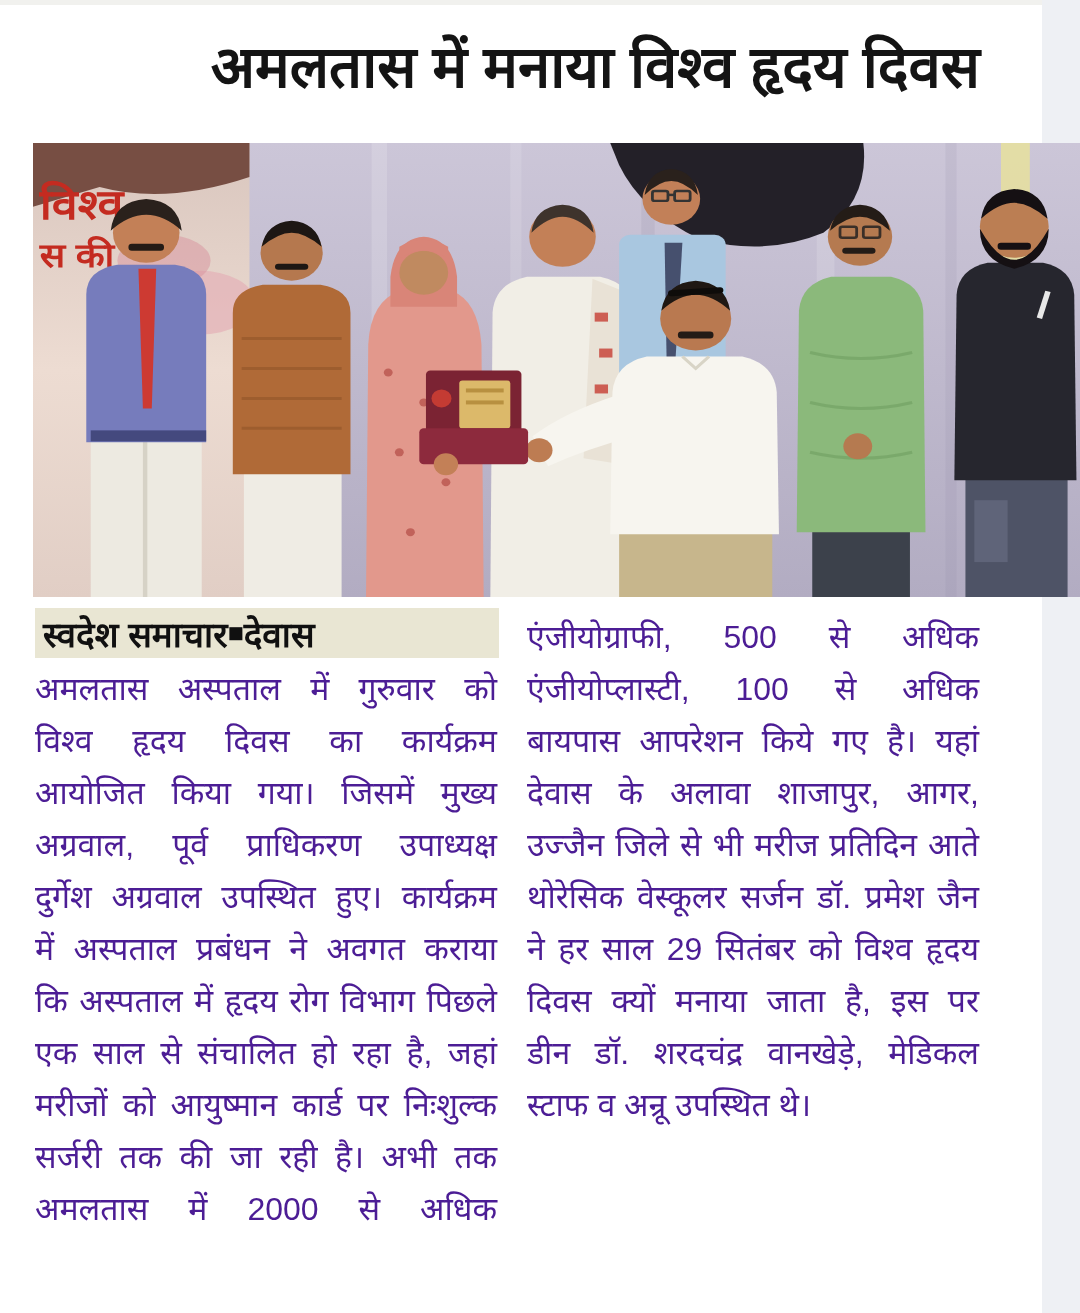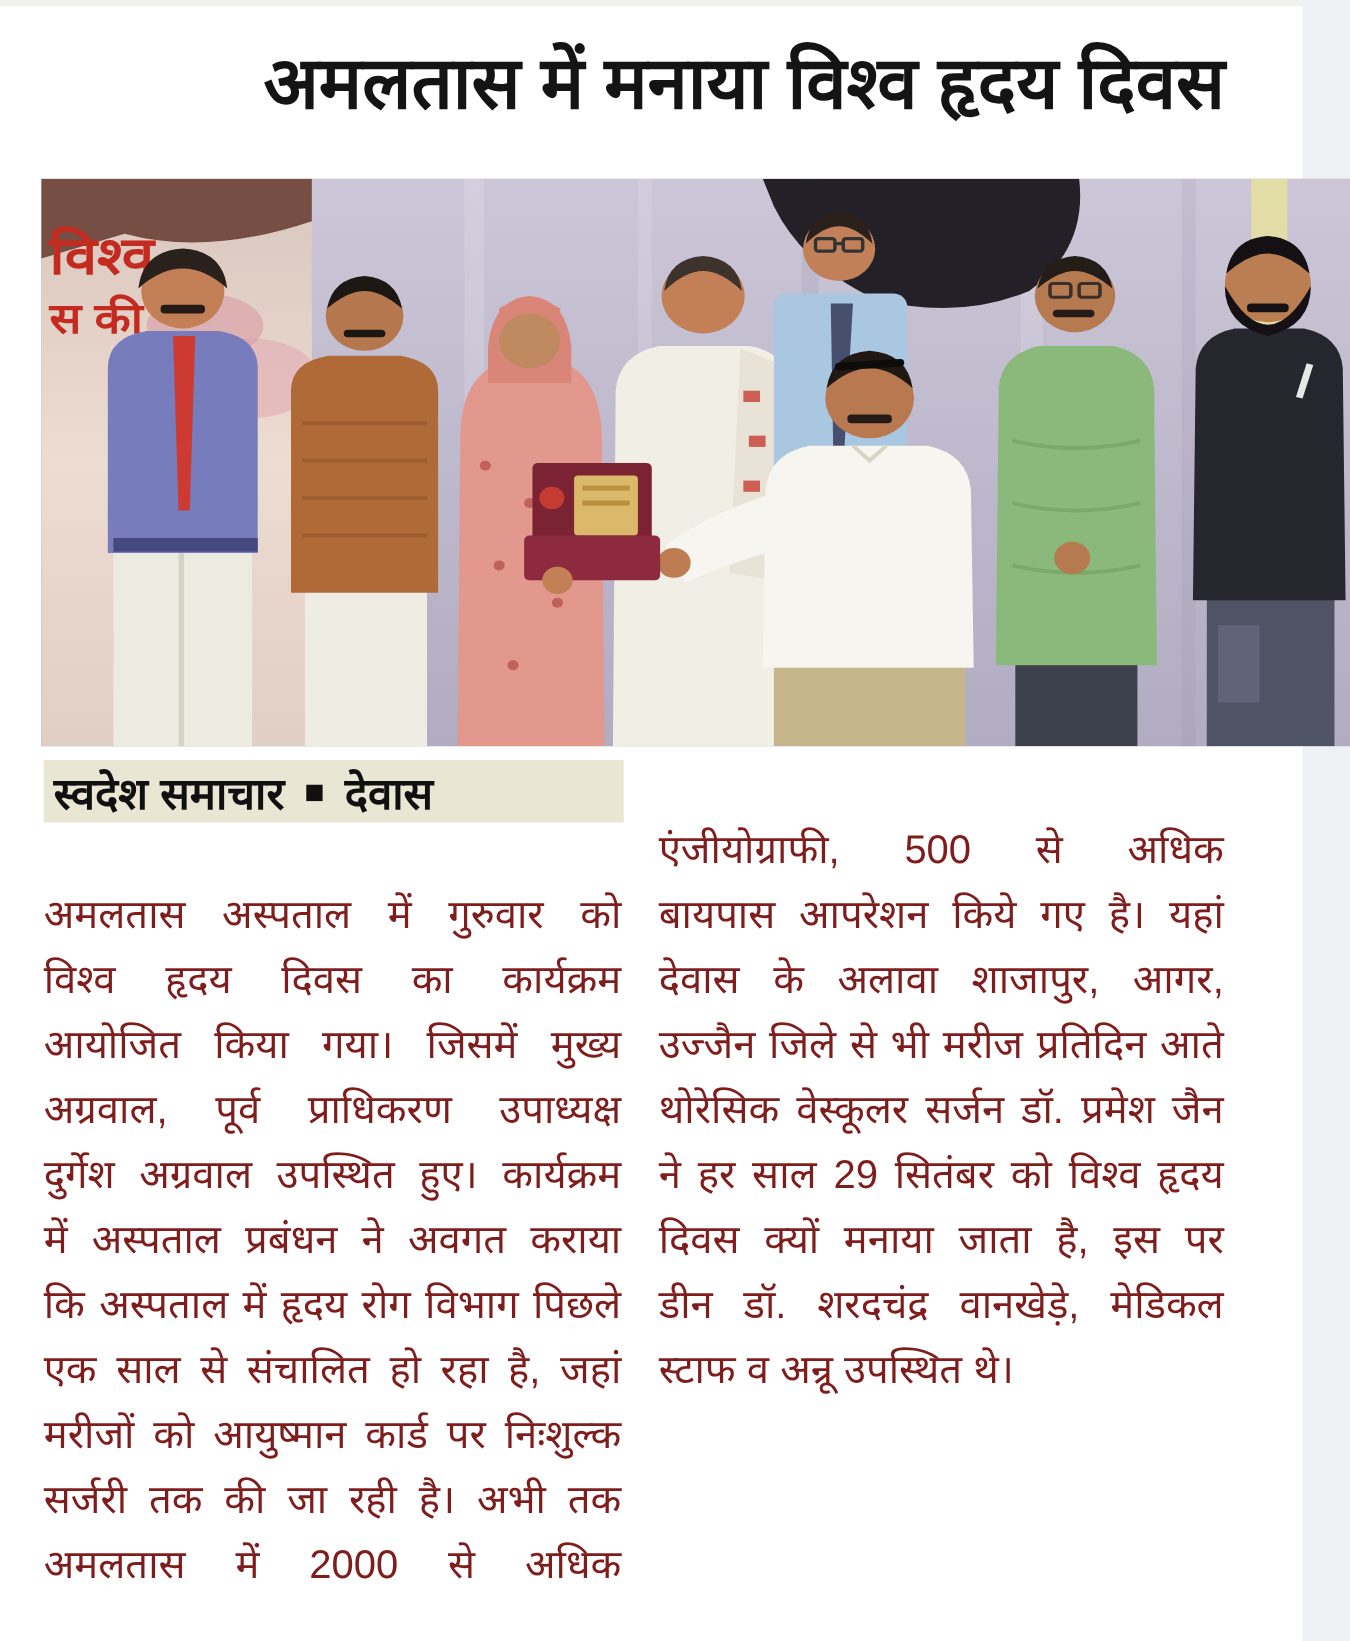--- a/index.html
+++ b/index.html
@@ -27,29 +27,29 @@
     color: #141414; letter-spacing: 0;
   }
   .photo {
     position: absolute; left: 33px; top: 143px; width: 1049px; height: 454px;
     background: #beb8cb;
   }
   .photo svg { display: block; width: 100%; height: 100%; }
   .byline-bar {
     position: absolute; left: 35px; top: 608px; width: 464px; height: 50px;
     background: #e9e6d3;
-    display: flex; align-items: center; gap: 16px;
+    display: flex; align-items: center; 
     padding: 0 8px; box-sizing: border-box;
     font-size: 35px; font-weight: 700; color: #101010;
     white-space: nowrap;
   }
   .byline-bullet { font-size: 27px; line-height: 1; }
   .col {
     position: absolute;
-    font-size: 32px; color: #7f1d1d; margin-top: 42px;
+    font-size: 32px; color: #4c1d95;
   }
   .col-1 { left: 35px;  top: 663px; width: 462px; }
   .col-2 { left: 527px; top: 611px; width: 452px; }
   .line {
     height: 52px; line-height: 52px;
     text-align: justify; text-align-last: justify;
     overflow: visible;
   }
   .line.flush { text-align-last: left; }
 </style>
@@ -212,20 +212,21 @@
     <div class="line">में अस्पताल प्रबंधन ने अवगत कराया</div>
     <div class="line">कि अस्पताल में हृदय रोग विभाग पिछले</div>
     <div class="line">एक साल से संचालित हो रहा है, जहां</div>
     <div class="line">मरीजों को आयुष्मान कार्ड पर निःशुल्क</div>
     <div class="line">सर्जरी तक की जा रही है। अभी तक</div>
     <div class="line">अमलतास में 2000 से अधिक</div>
   </div>
 
   <div class="col col-2">
     <div class="line">एंजीयोग्राफी, 500 से अधिक</div>
+    <div class="line">एंजीयोप्लास्टी, 100 से अधिक</div>
     <div class="line">बायपास आपरेशन किये गए है। यहां</div>
     <div class="line">देवास के अलावा शाजापुर, आगर,</div>
     <div class="line">उज्जैन जिले से भी मरीज प्रतिदिन आते</div>
     <div class="line">थोरेसिक वेस्कूलर सर्जन डॉ. प्रमेश जैन</div>
     <div class="line">ने हर साल 29 सितंबर को विश्व हृदय</div>
     <div class="line">दिवस क्यों मनाया जाता है, इस पर</div>
     <div class="line">डीन डॉ. शरदचंद्र वानखेड़े, मेडिकल</div>
     <div class="line flush">स्टाफ व अन्रू उपस्थित थे।</div>
   </div>
 </div>

